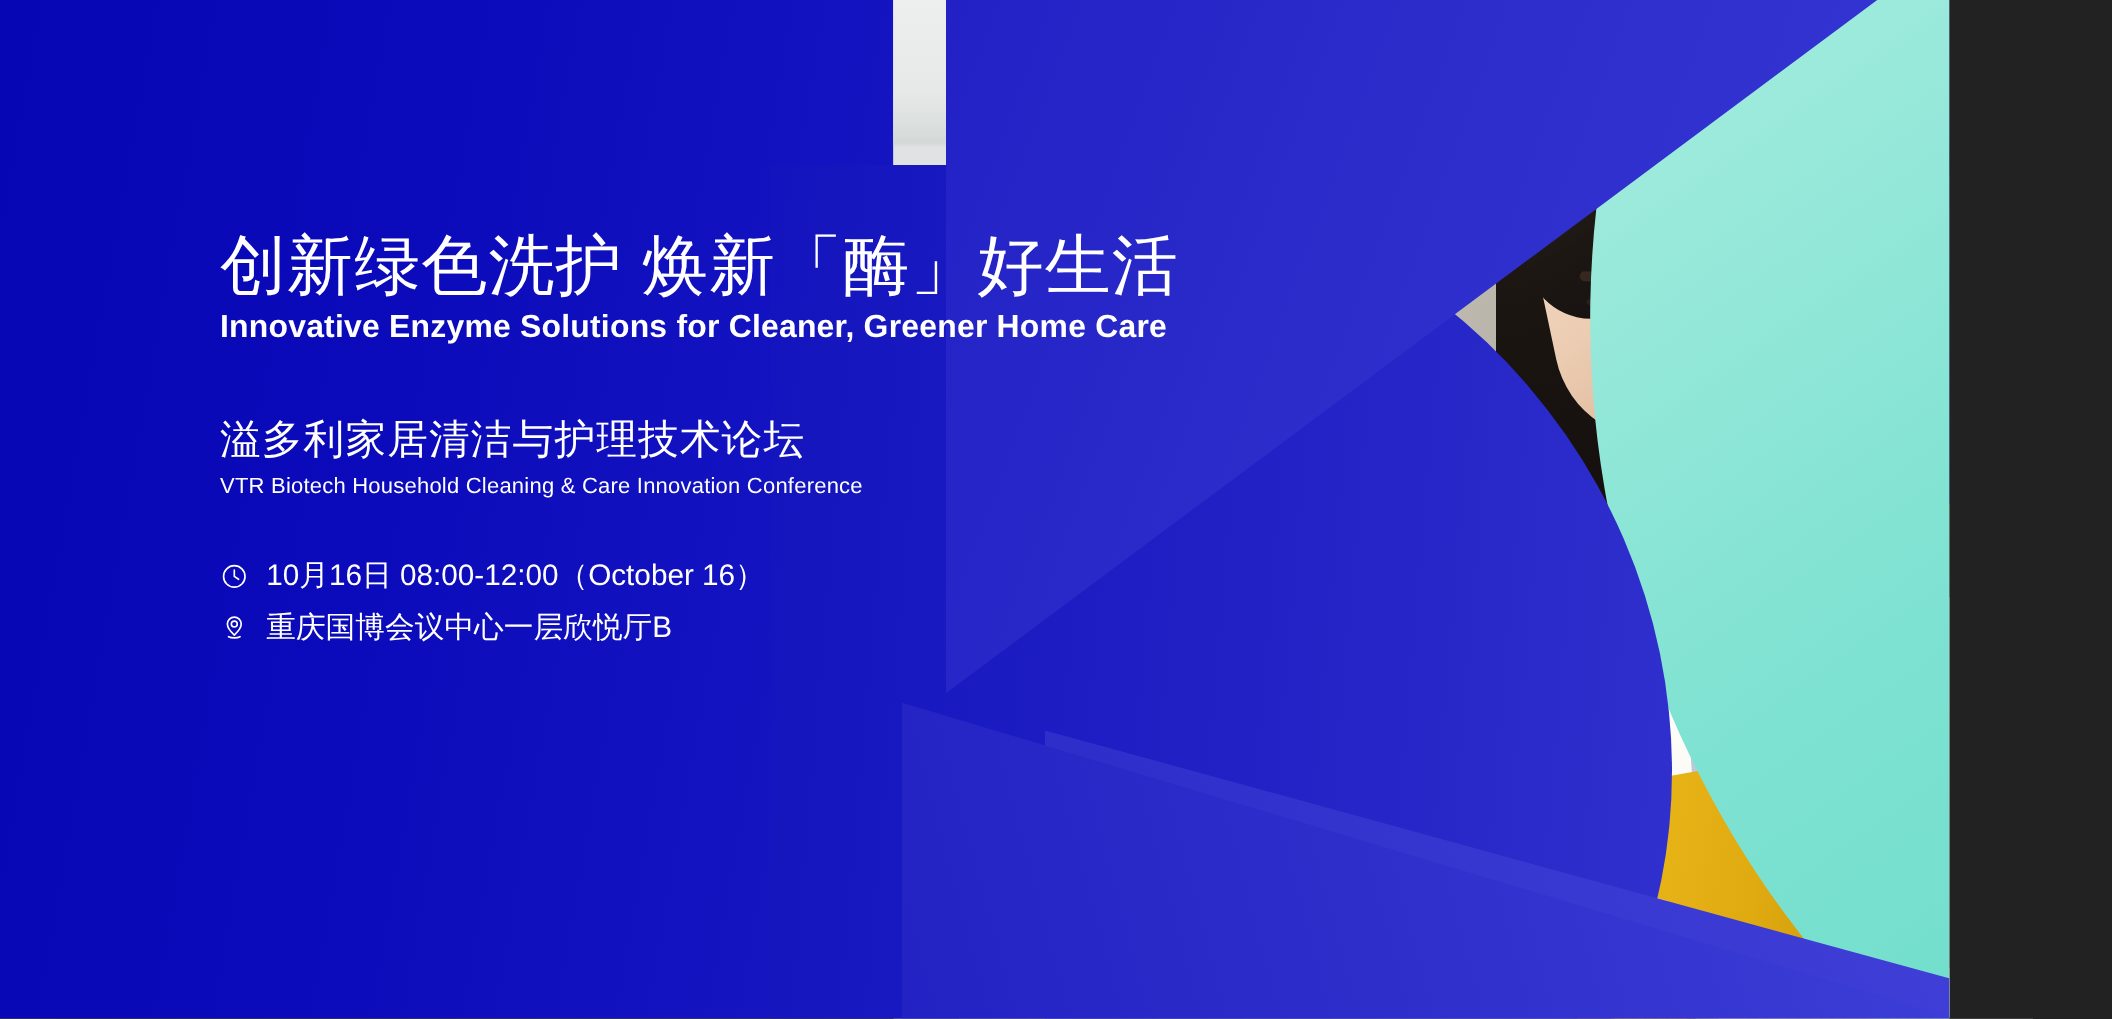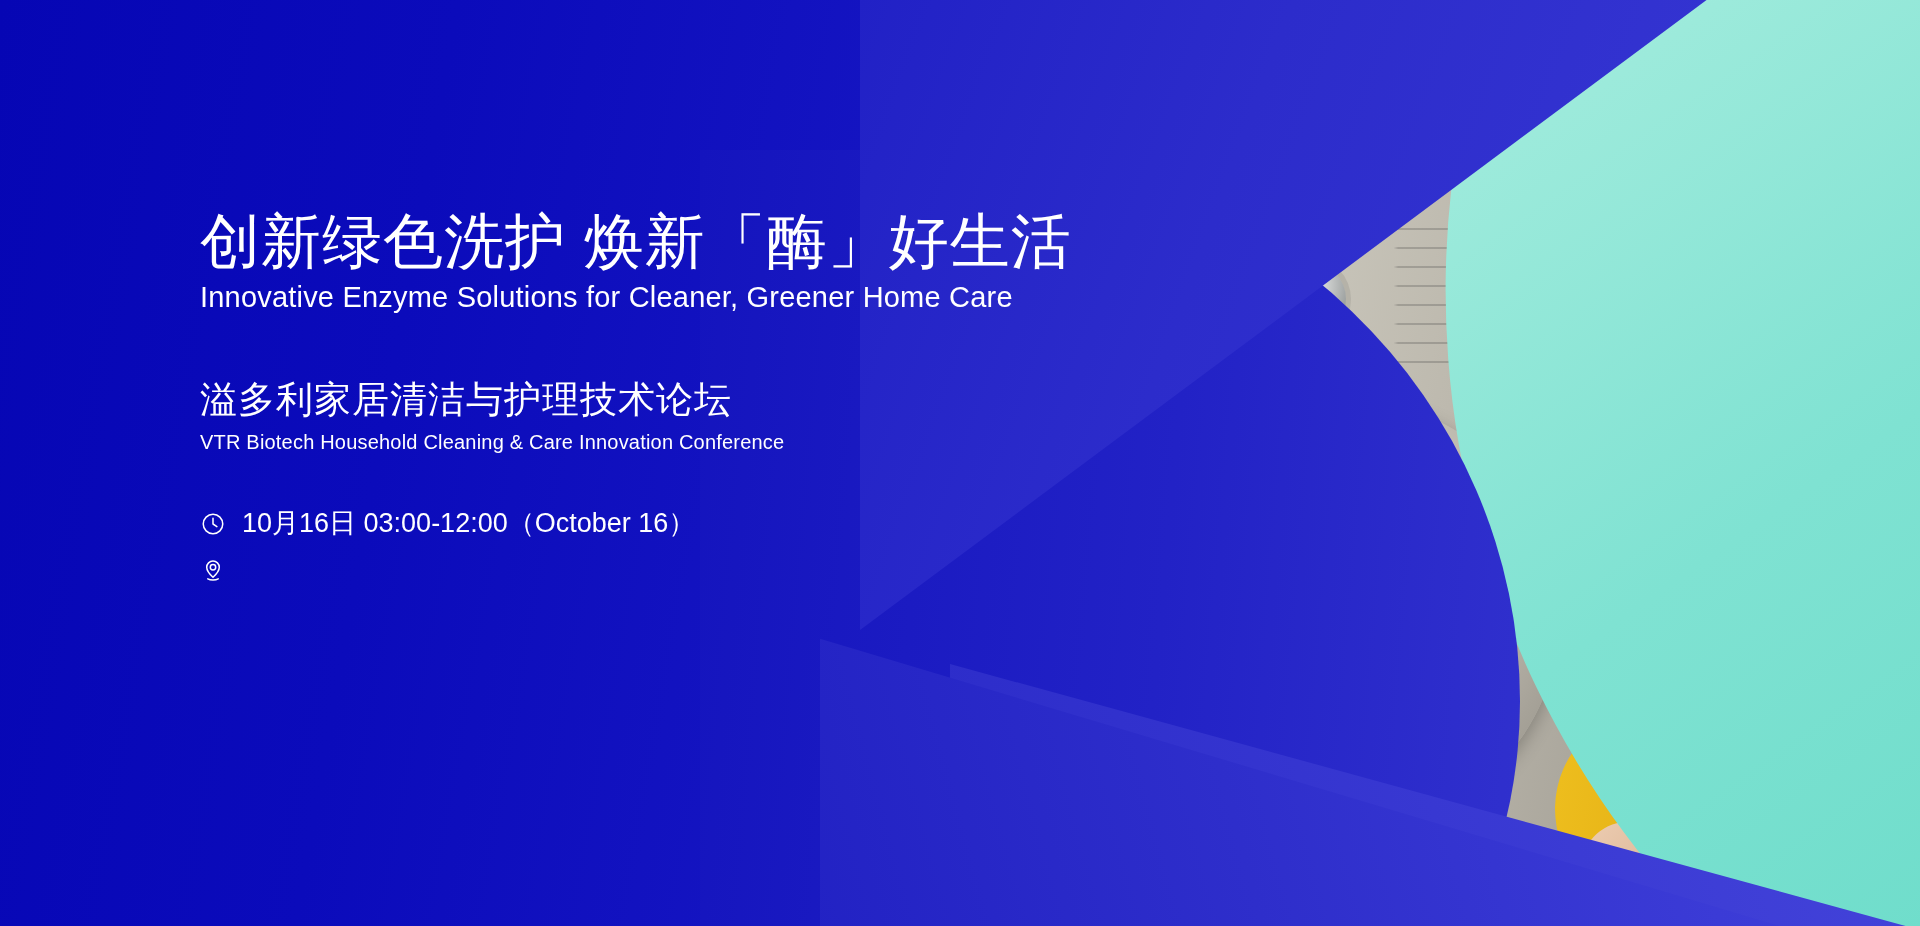--- a/index.html
+++ b/index.html
@@ -5,21 +5,21 @@
 <style>
   html, body {
     margin: 0;
     padding: 0;
     background: #222;
   }
   * { box-sizing: border-box; }
 
   .banner {
     position: relative;
-    width: 1920px;
+    width: 1772px;
     height: 926px;
     overflow: hidden;
     font-family: "Liberation Sans", "DejaVu Sans", sans-serif;
     background: linear-gradient(100deg, #0606B4 0%, #0B0BBB 22%, #1515C2 45%, #2424C8 66%, #3434D2 85%, #3B3BD6 100%);
   }
 
   
   .photo-layer {
     position: absolute;
     top: 0;
@@ -369,21 +369,21 @@
     font-size: 60px;
     line-height: 1.12;
     font-weight: 400;
     letter-spacing: 1px;
     margin: 0;
     white-space: nowrap;
   }
   .title-en {
     font-size: 29px;
     line-height: 1.28;
-    font-weight: 400;
+    font-weight: 700;
     margin: 4px 0 0 0;
     letter-spacing: .2px;
     white-space: nowrap;
   }
   .conf-cn {
     font-size: 37px;
     line-height: 1.2;
     font-weight: 400;
     letter-spacing: 1px;
     margin: 62px 0 0 0;
@@ -478,31 +478,32 @@
     <div class="meta">
 
       <div class="meta-row">
         <span class="meta-icon">
           <svg viewBox="0 0 24 24" fill="none" stroke="#FFFFFF" stroke-width="1.4" stroke-linecap="round" stroke-linejoin="round">
             <circle cx="12" cy="12" r="9"></circle>
             <path d="M12 6.6 V12 L15.6 14.4"></path>
           </svg>
         </span>
         <div>
-          <div class="meta-text">10月16日 03:00-12:00（October 16）</div>
+          <div class="meta-text">10月16日 08:00-12:00（October 16）</div>
         </div>
       </div>
 
       <div class="meta-row">
         <span class="meta-icon">
           <svg viewBox="0 0 24 24" fill="none" stroke="#FFFFFF" stroke-width="1.4" stroke-linecap="round" stroke-linejoin="round">
             <path d="M12 2.8c-3.2 0-5.8 2.6-5.8 5.8 0 4 5.8 9.2 5.8 9.2s5.8-5.2 5.8-9.2c0-3.2-2.6-5.8-5.8-5.8z"></path>
             <circle cx="12" cy="8.6" r="2.5"></circle>
             <path d="M7.2 19.2c1.3.7 3 1 4.8 1s3.5-.3 4.8-1"></path>
           </svg>
         </span>
         <div>
+          <div class="meta-text">重庆国博会议中心一层欣悦厅B</div>
         </div>
       </div>
 
     </div>
   </div>
 </div>
 
 </body></html>

